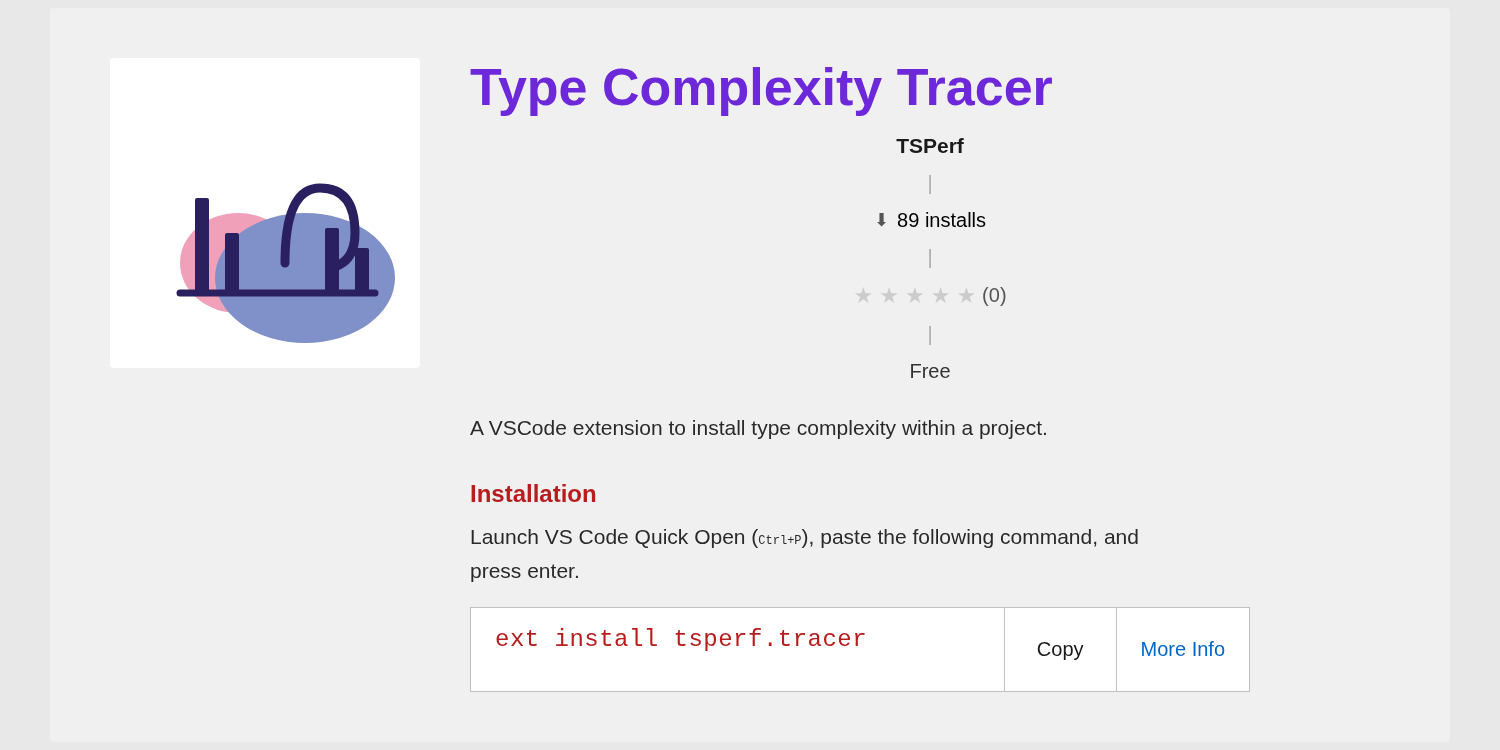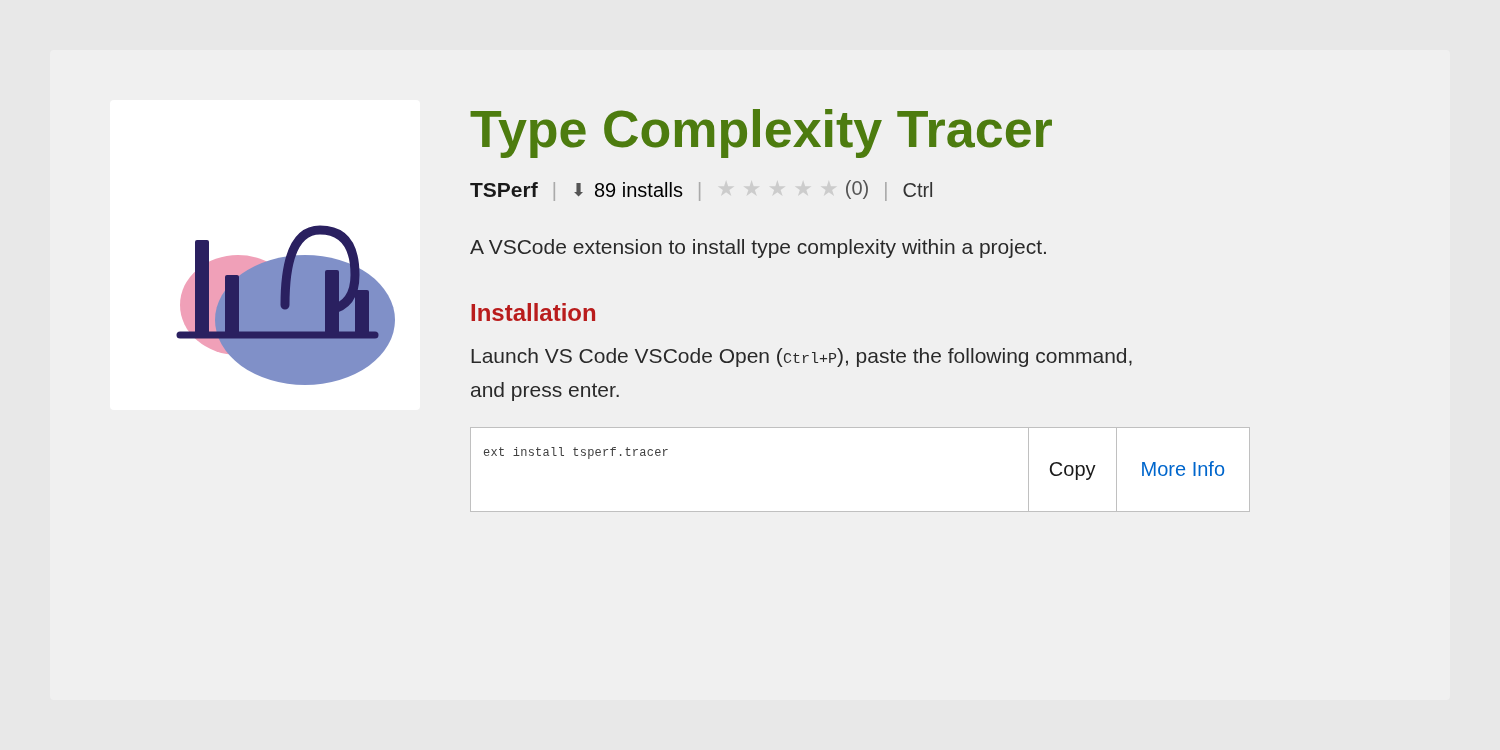--- a/index.html
+++ b/index.html
@@ -50,32 +50,33 @@
     .content {
       flex: 1;
       display: flex;
       flex-direction: column;
       gap: 0;
     }
 
     .title {
       font-size: 52px;
       font-weight: 800;
-      color: #4d7c0f;
+      color: #6d28d9;
       line-height: 1.15;
       margin-bottom: 16px;
     }
 
     .meta-row {
       display: flex;
-      align-items: flex-end;
+      align-items: center;
       gap: 14px;
       margin-bottom: 28px;
       font-size: 20px;
       color: #333;
+      flex-direction: column;
     }
 
     .publisher {
       font-weight: 700;
       color: #1a1a1a;
       font-size: 21px;
     }
 
     .separator {
       color: #aaa;
@@ -138,46 +139,46 @@
     .install-desc {
       font-size: 21px;
       color: #2a2a2a;
       line-height: 1.6;
       margin-bottom: 20px;
       max-width: 700px;
     }
 
     .install-desc code {
       font-family: 'Consolas', 'Courier New', monospace;
-      font-size: 15px;
+      font-size: 12px;
       background: none;
     }
 
     .command-row {
       display: flex;
       align-items: stretch;
       border: 1.5px solid #c0c0c0;
       background: #fff;
       max-width: 780px;
     }
 
     .command-text {
       flex: 1;
-      padding: 18px 12px;
+      padding: 18px 24px;
       font-family: 'Consolas', 'Courier New', monospace;
-      font-size: 12px;
-      color: #404040;
+      font-size: 24px;
+      color: #b91c1c;
       letter-spacing: 0.02em;
       border: none;
       background: transparent;
       user-select: all;
     }
 
     .copy-button {
-      padding: 18px 20px;
+      padding: 18px 32px;
       background: transparent;
       border: none;
       border-left: 1.5px solid #c0c0c0;
       font-size: 20px;
       color: #1a1a1a;
       cursor: pointer;
       font-family: inherit;
     }
 
     .more-info-link {
@@ -233,29 +234,29 @@
       <span class="separator">|</span>
       <span class="stars-wrapper">
         <span class="star">★</span>
         <span class="star">★</span>
         <span class="star">★</span>
         <span class="star">★</span>
         <span class="star">★</span>
         <span class="rating-count">(0)</span>
       </span>
       <span class="separator">|</span>
-      <span class="price">Ctrl</span>
+      <span class="price">Free</span>
     </div>
 
     <p class="description">A VSCode extension to install type complexity within a project.</p>
 
     <h2 class="section-title">Installation</h2>
 
     <p class="install-desc">
-      <span>Launch VS Code VSCode Open (</span><code>Ctrl+P</code><span>), paste the following command, and press enter.</span>
+      <span>Launch VS Code Quick Open (</span><code>Ctrl+P</code><span>), paste the following command, and press enter.</span>
     </p>
 
     <div class="command-row">
       <span class="command-text">ext install tsperf.tracer</span>
       <button class="copy-button">Copy</button>
       <a class="more-info-link" href="#">More Info</a>
     </div>
   </div>
 </div>
 

